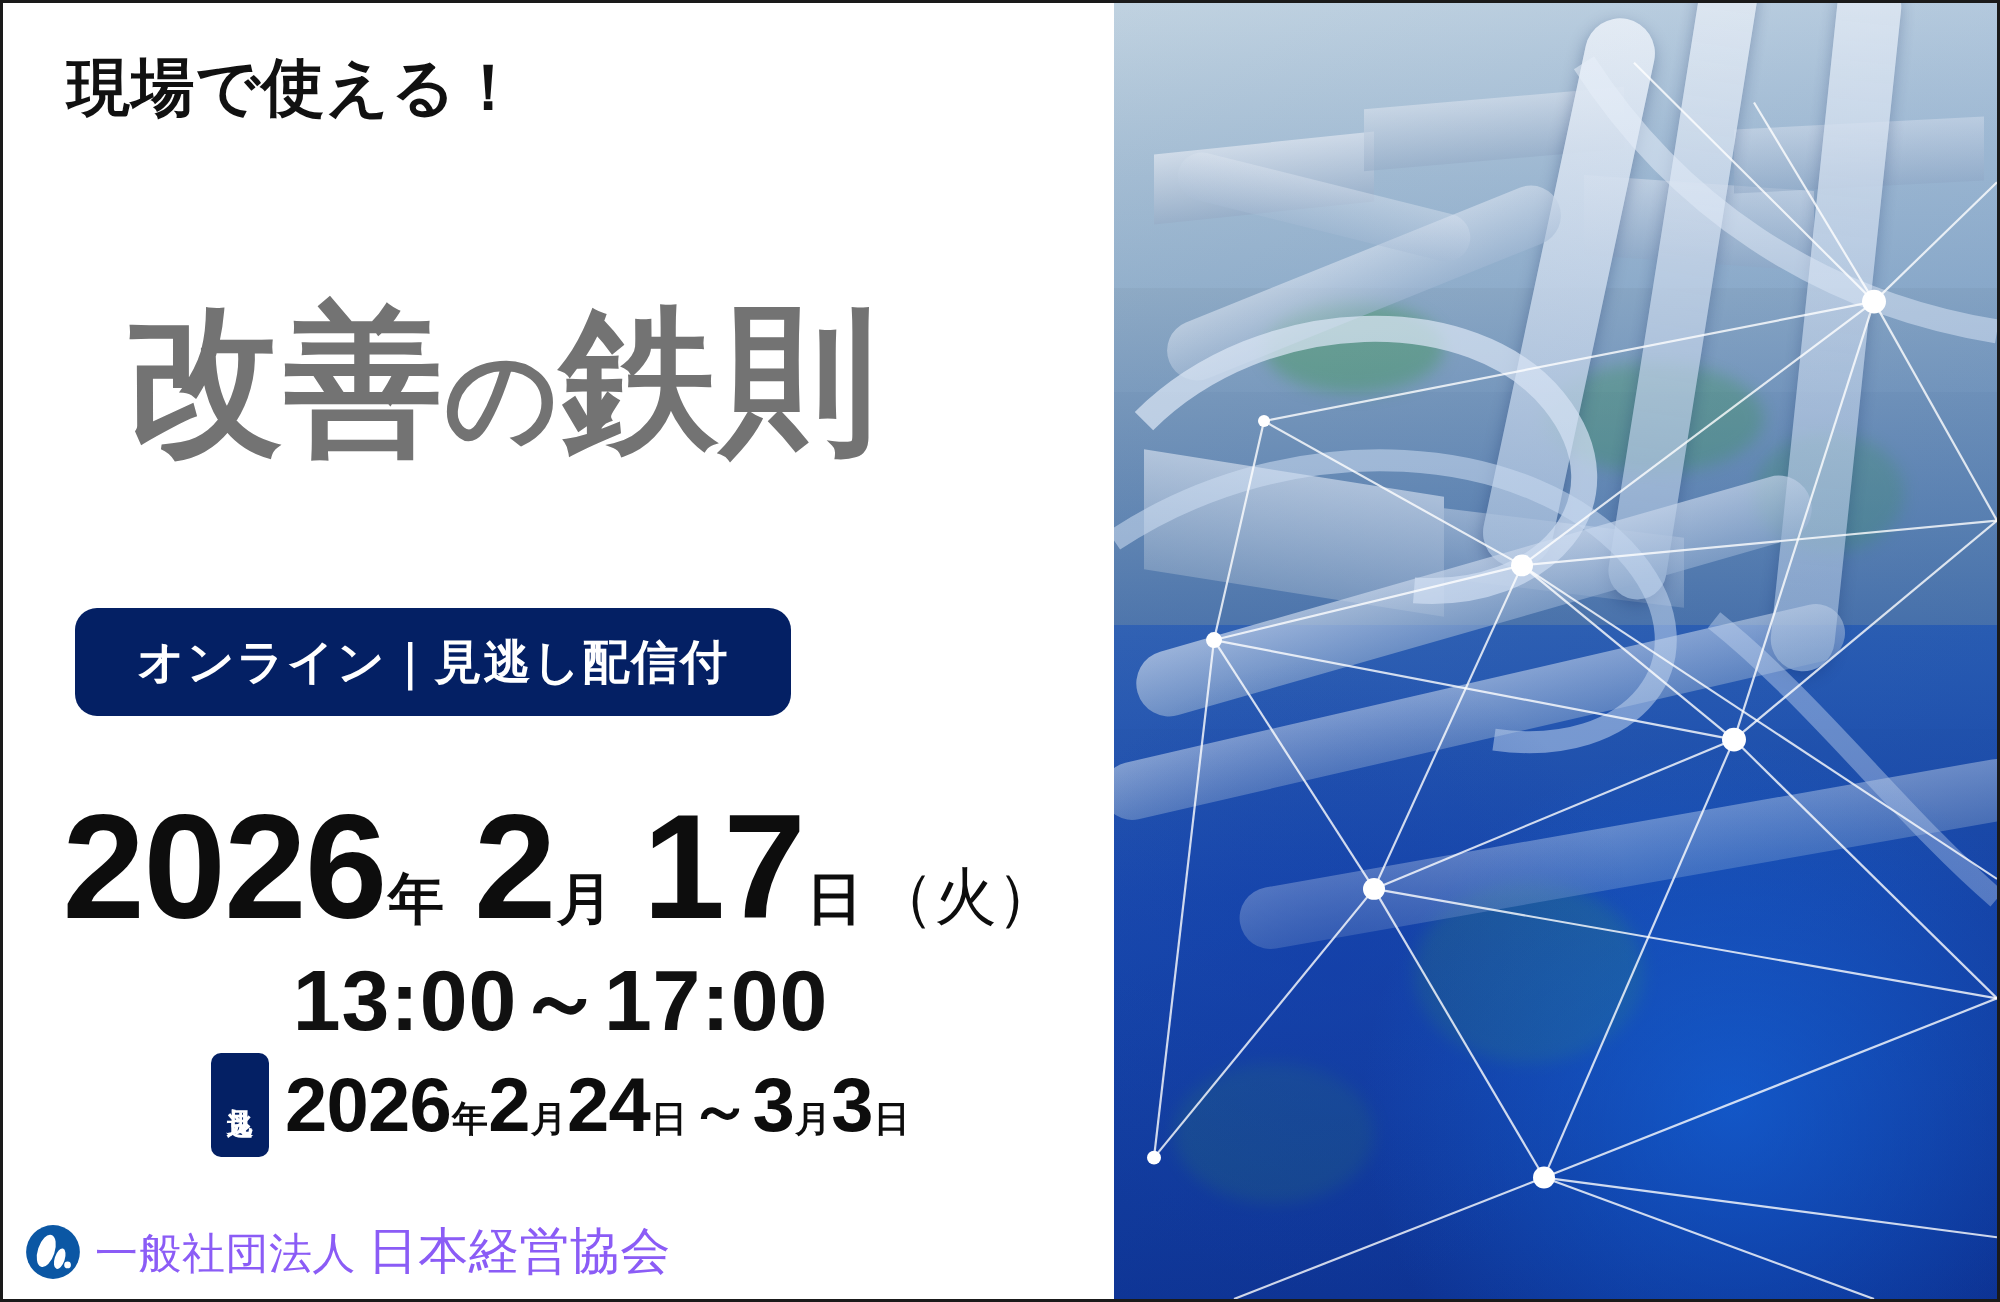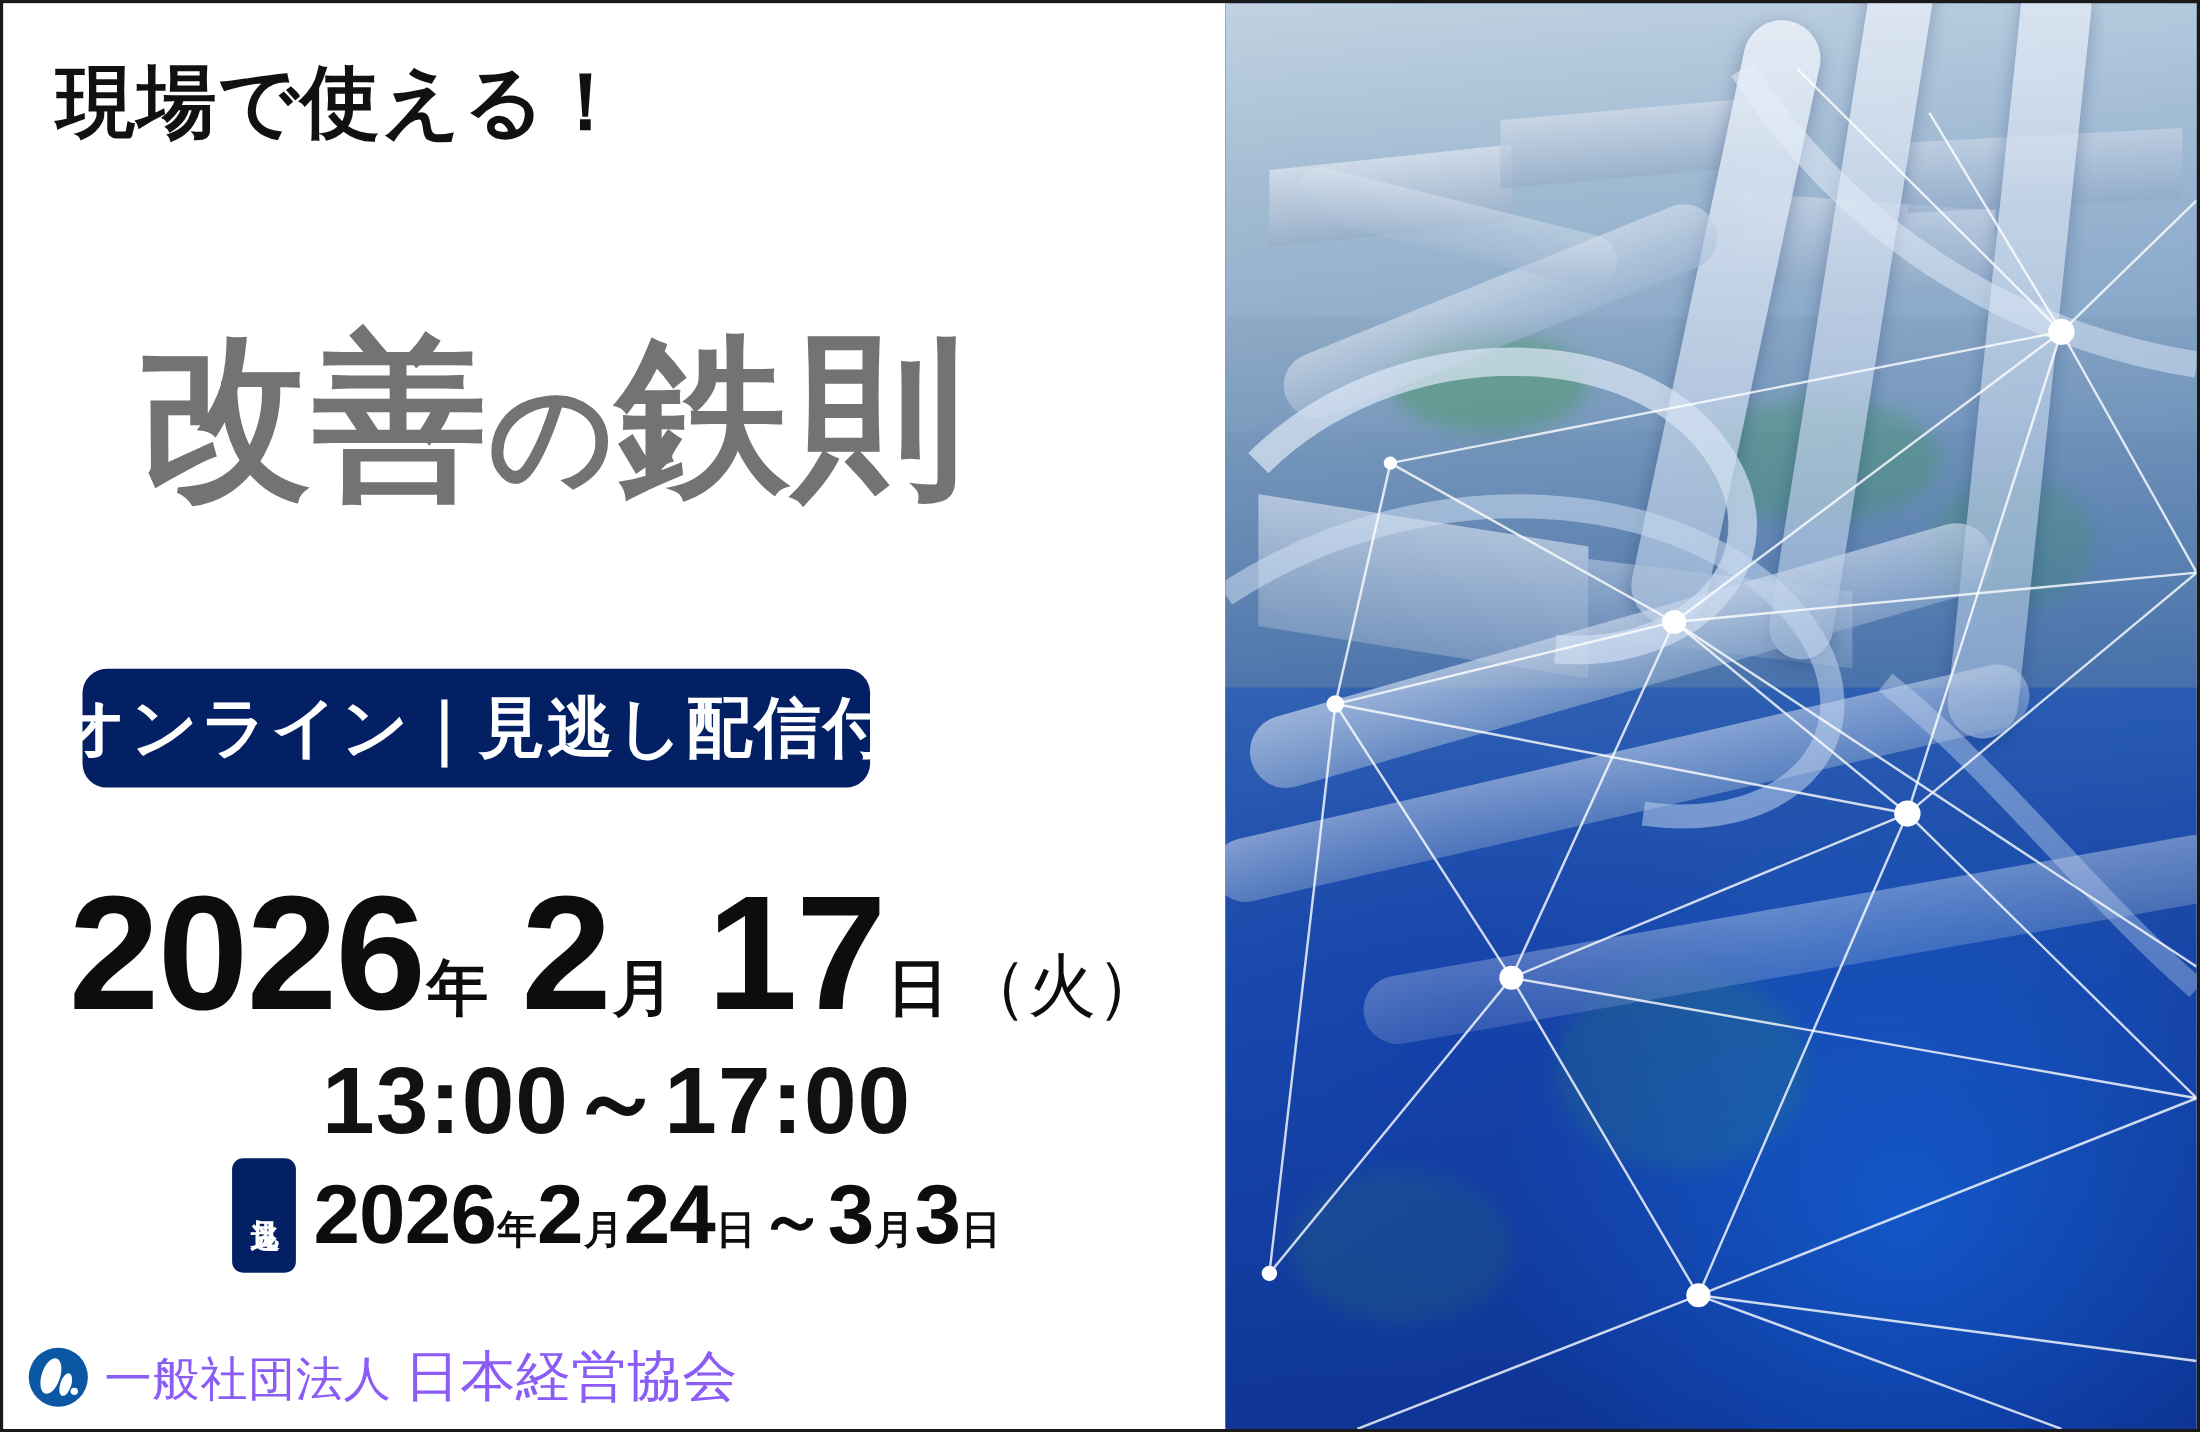--- a/index.html
+++ b/index.html
@@ -17,22 +17,22 @@
   
   .left-panel{
     position:absolute;left:0;top:0;
     width:1115px;height:100%;
     background:#ffffff;
     box-sizing:border-box;
     padding:0;
   }
 
   .kicker{
-    position:absolute;left:48px;top:42px;
-    font-size:72px;
+    position:absolute;left:64px;top:42px;
+    font-size:63px;
     font-weight:700;
     letter-spacing:.02em;
     color:#111111;
     white-space:nowrap;
     font-family:"DejaVu Sans","Liberation Sans",sans-serif;
   }
 
   .title-1{
     position:absolute;left:128px;top:150px;
     font-size:158px;
@@ -59,21 +59,21 @@
   .format-badge{
     position:absolute;left:72px;top:605px;
     width:716px;height:108px;
     background:#042064;
     border-radius:22px;
     display:flex;align-items:center;justify-content:center;
     box-sizing:border-box;
   }
   .format-badge-text{
     color:#ffffff;
-    font-size:60px;
+    font-size:47px;
     font-weight:700;
     letter-spacing:.04em;
     white-space:nowrap;
     font-family:Liberation Sans, sans-serif;
   }
 
   
   .date-row{
     position:absolute;left:0;top:790px;
     width:1115px;

